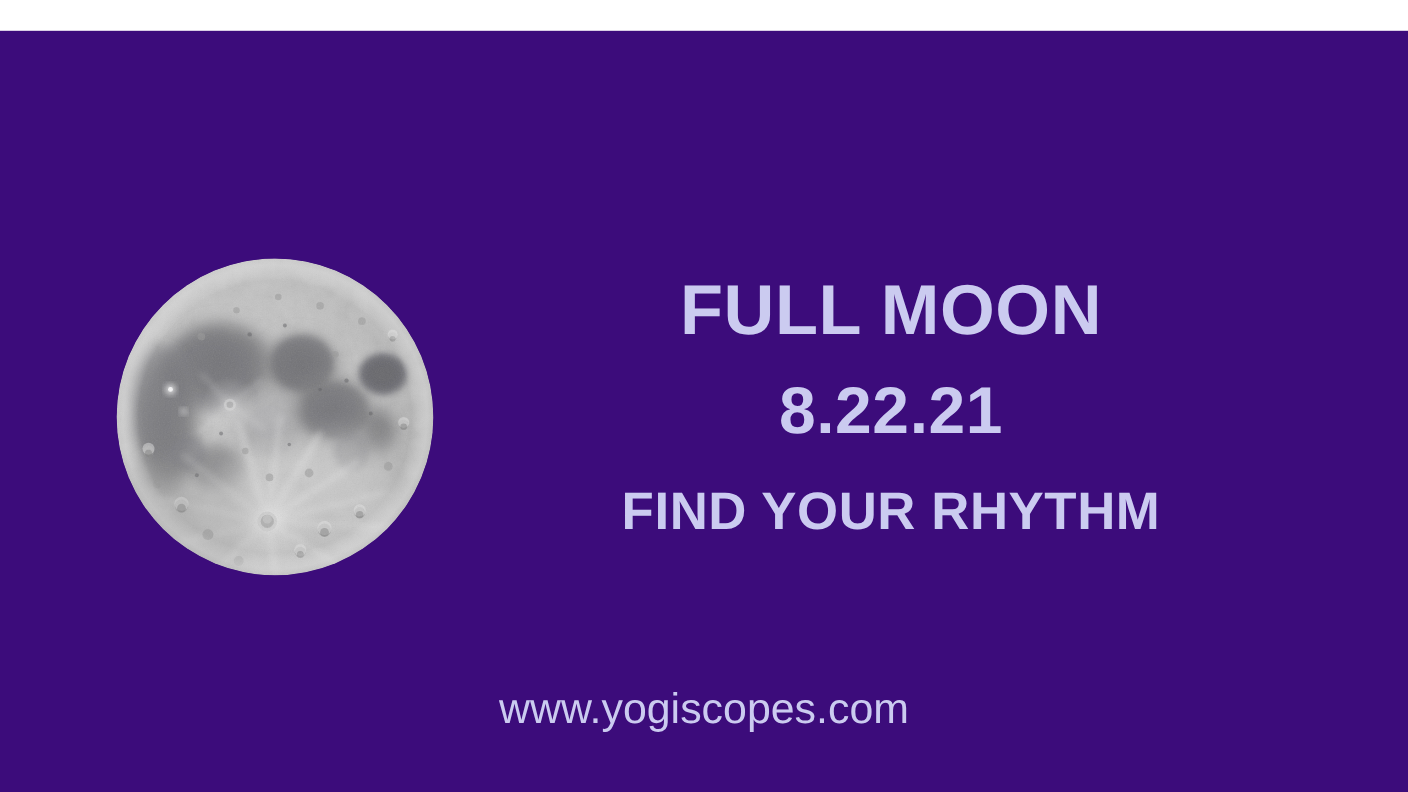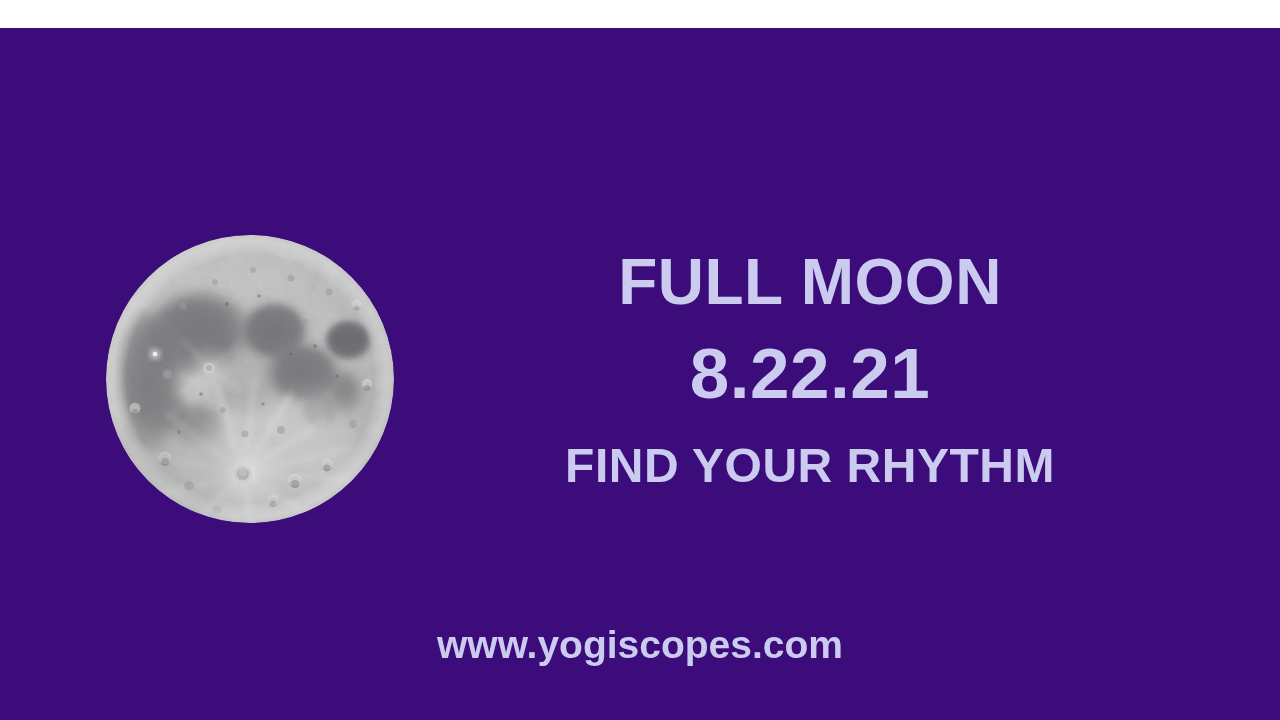--- a/index.html
+++ b/index.html
@@ -49,39 +49,39 @@
     font-weight: bold;
     letter-spacing: 0.5px;
     white-space: nowrap;
   }
   #line-full-moon {
     font-size: 64px;
     line-height: 64px;
     margin-bottom: 28px;
   }
   #line-date {
-    font-size: 71px;
+    font-size: 60px;
     line-height: 64px;
     margin-bottom: 28px;
   }
   #line-tagline {
     font-size: 48px;
     line-height: 64px;
   }
 
   
   #footer-url {
     position: absolute;
     left: 340px;
     top: 595px;
     width: 600px;
     text-align: center;
     color: #CBCBF0;
     font-family: "Liberation Sans", sans-serif;
-    font-weight: bold;
+    font-weight: normal;
     font-size: 39px;
     line-height: 44px;
     letter-spacing: 0px;
     white-space: nowrap;
   }
 </style>
 </head>
 <body>
 
 <div id="canvas">

